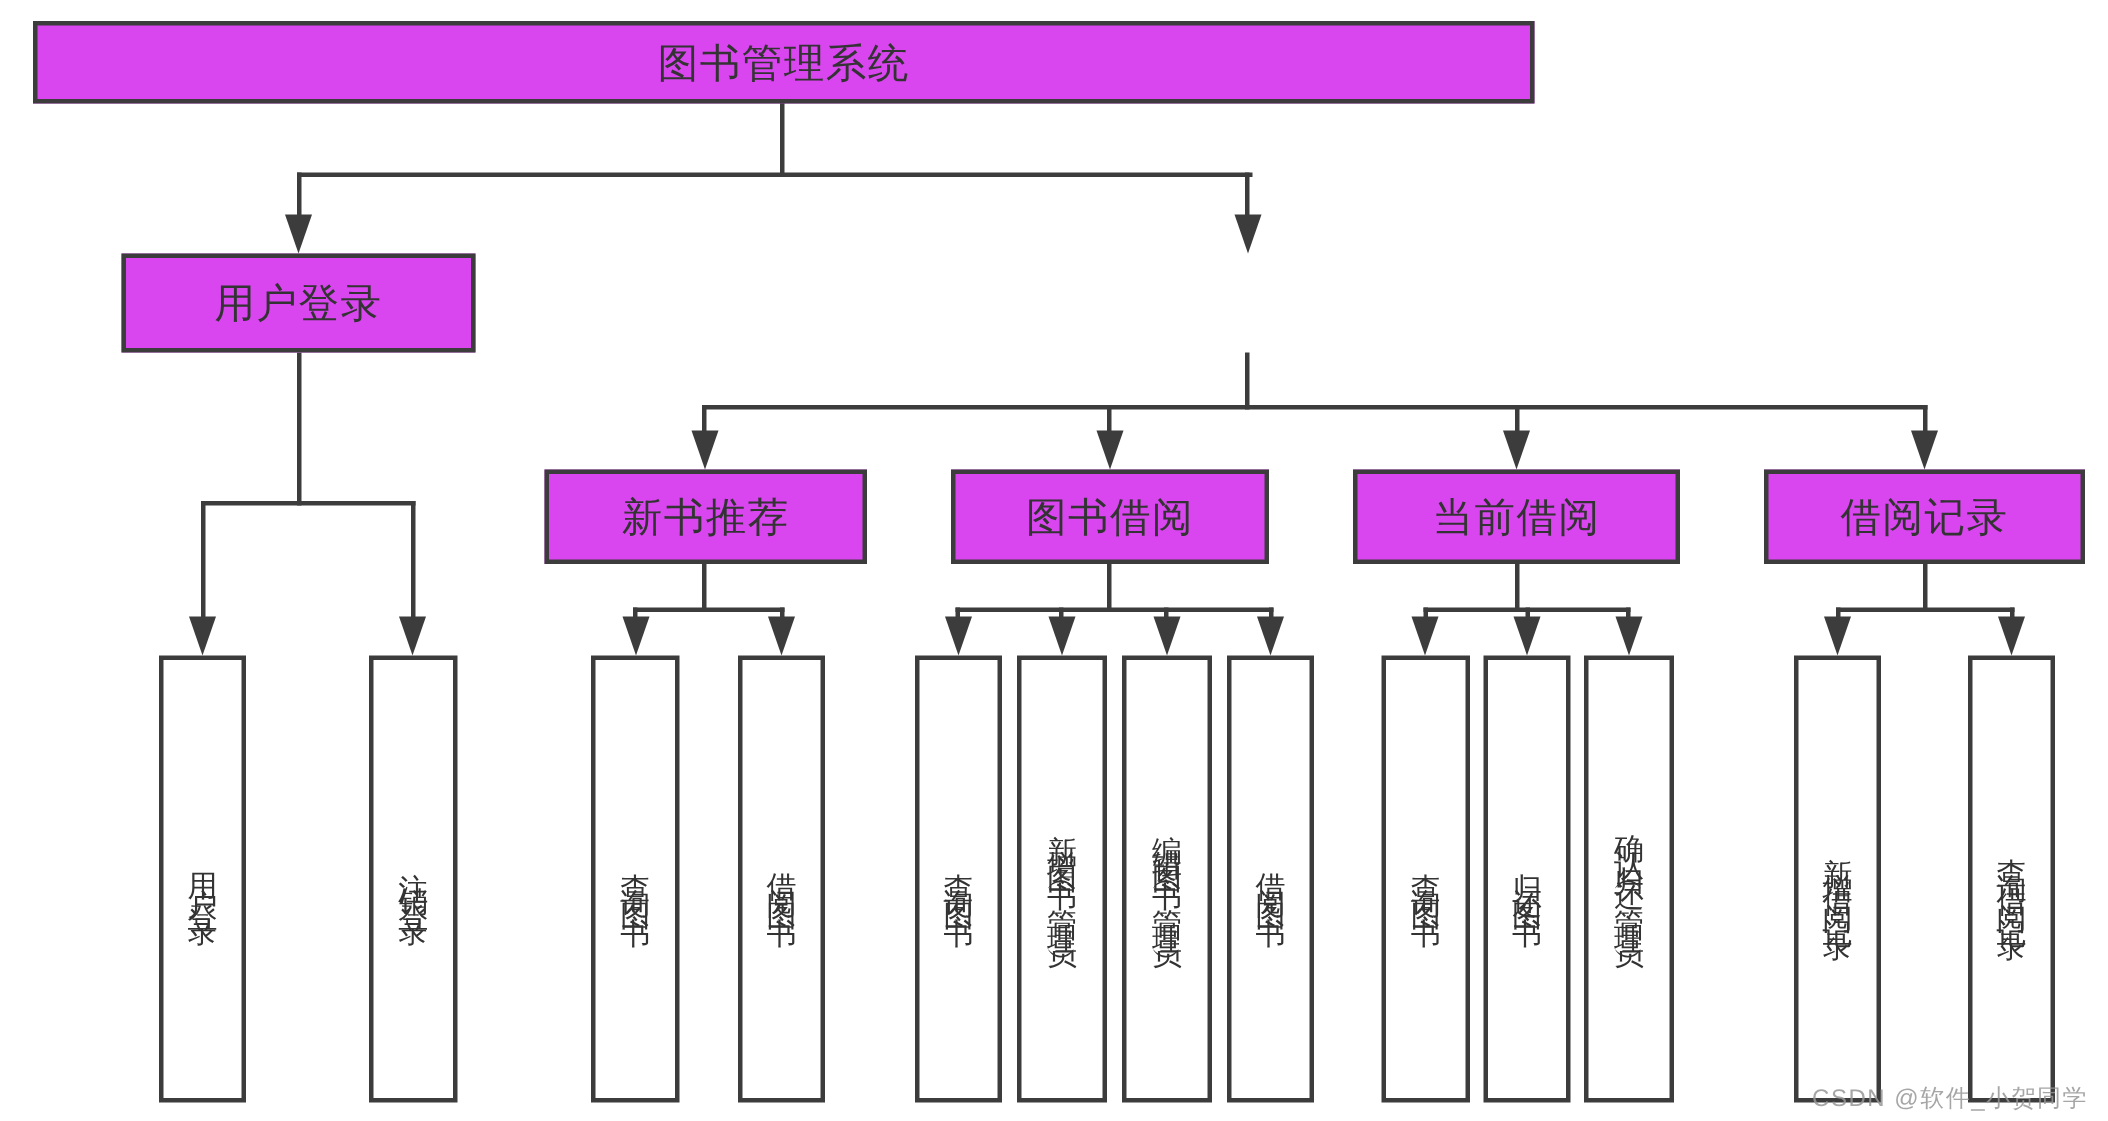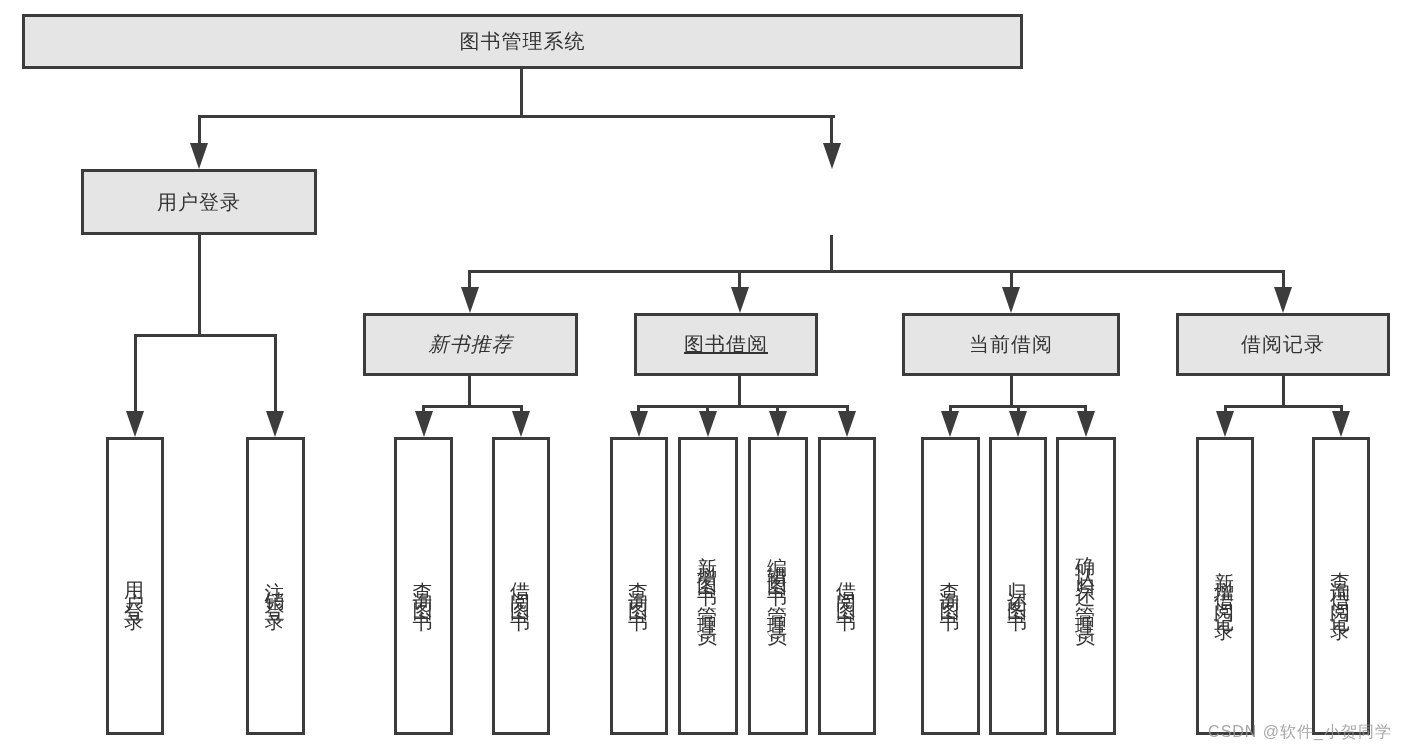--- a/index.html
+++ b/index.html
@@ -8,26 +8,26 @@
     width: 1405px;
     height: 747px;
     background: #ffffff;
     font-family: "Liberation Sans", "DejaVu Sans", sans-serif;
     color: #333333;
     overflow: hidden;
   }
   .box {
     position: absolute;
     box-sizing: border-box;
-    background: #e5e5e5;
+    background: #d946ef;
     border: 3px solid #3c3c3c;
     display: flex;
     align-items: center;
     justify-content: center;
-    font-size: 20px;
+    font-size: 27px;
     letter-spacing: 1px;
     white-space: nowrap;
     z-index: 2;
   }
   .leaf {
     position: absolute;
     box-sizing: border-box;
     background: #ffffff;
     border: 3px solid #3c3c3c;
     top: 437px;
@@ -68,24 +68,24 @@
 <div id="canvas">
 
   <div class="box" style="left:22px; top:14px; width:1001px; height:55px;">
     <span>图书管理系统</span>
   </div>
 
   <div class="box" style="left:81px; top:169px; width:236px; height:66px;">
     <span>用户登录</span>
   </div>
 
-  <div class="box" style="left:363px; top:313px; width:215px; height:63px;font-style:italic;">
+  <div class="box" style="left:363px; top:313px; width:215px; height:63px;">
     <span>新书推荐</span>
   </div>
-  <div class="box" style="left:634px; top:313px; width:184px; height:63px;text-decoration:underline;">
+  <div class="box" style="left:634px; top:313px; width:212px; height:63px;">
     <span>图书借阅</span>
   </div>
   <div class="box" style="left:902px; top:313px; width:218px; height:63px;">
     <span>当前借阅</span>
   </div>
   <div class="box" style="left:1176px; top:313px; width:214px; height:63px;">
     <span>借阅记录</span>
   </div>
 
   <div class="leaf" style="left:106px; width:58px;">

